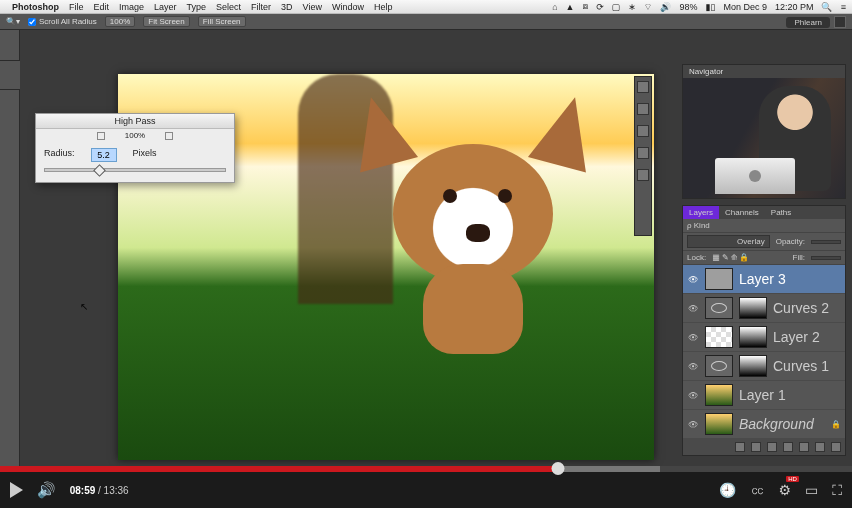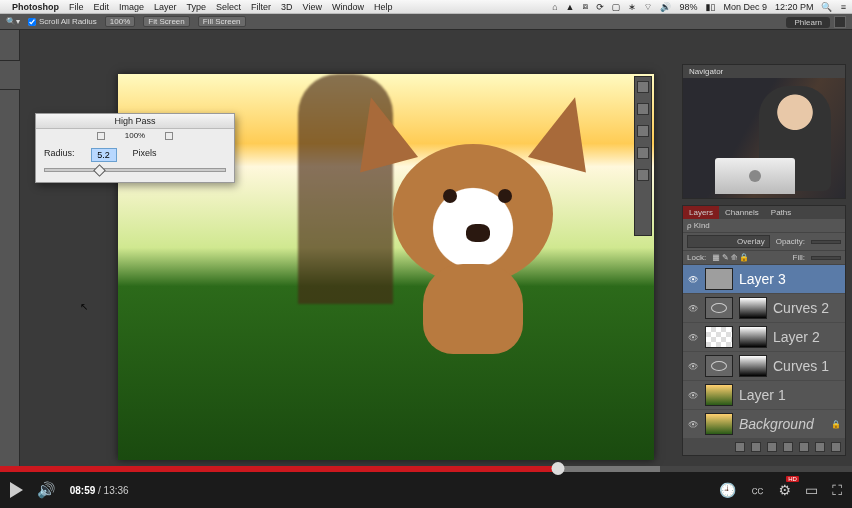--- a/index.html
+++ b/index.html
@@ -64,21 +64,21 @@
 .nav-img .person { width:72px;height:105px;background:radial-gradient(circle at 50% 25%,#e8c8a8 0 20%,#333 21% 100%); border-radius:30px 30px 8px 8px; margin-right:14px;}
 .nav-img .laptop { position:absolute; bottom:4px; right:50px; width:80px;height:36px;background:linear-gradient(#eee,#bbb); border-radius:3px 3px 0 0;}
 .nav-img .laptop .logo { width:12px;height:12px;border-radius:50%;background:#888;position:absolute;left:34px;top:12px;}
 
 .mini-dock { width:18px; background:#555; border:1px solid #2a2a2a; position:absolute; right:200px; top:46px; height:160px; display:flex; flex-direction:column; align-items:center; padding-top:4px; gap:10px;}
 .mini-dock .ic { width:12px;height:12px; background:#777; border:1px solid #333;}
 
 
 .layers .tabs { display:flex; background:#444; }
 .layers .tabs span { padding:2px 6px; font-size:8px;}
-.layers .tabs .active { background:#7f1d1d;}
+.layers .tabs .active { background:#6d28d9;}
 .layers .opt-row { display:flex; align-items:center; gap:6px; padding:2px 4px; border-bottom:1px solid #444; font-size:8px;}
 .layers .opt-row .sel { flex:1; background:#444; border:1px solid #333; padding:1px 4px;text-align:right;}
 .layers .list { }
 .layer-row { display:flex; align-items:center; gap:6px; padding:3px 4px; border-bottom:1px solid #4a4a4a; }
 .layer-row.selected { background:#5a7ba8; color:#fff;}
 .layer-row .vis { width:12px; text-align:center;}
 .layer-row .thumb { width:28px;height:22px; border:1px solid #222; background:#888;}
 .layer-row .mask { width:28px;height:22px; border:1px solid #222; background:linear-gradient(#fff,#000);}
 .layer-row .name { flex:1; font-size:14px;}
 .layer-row .lock { width:10px;}

